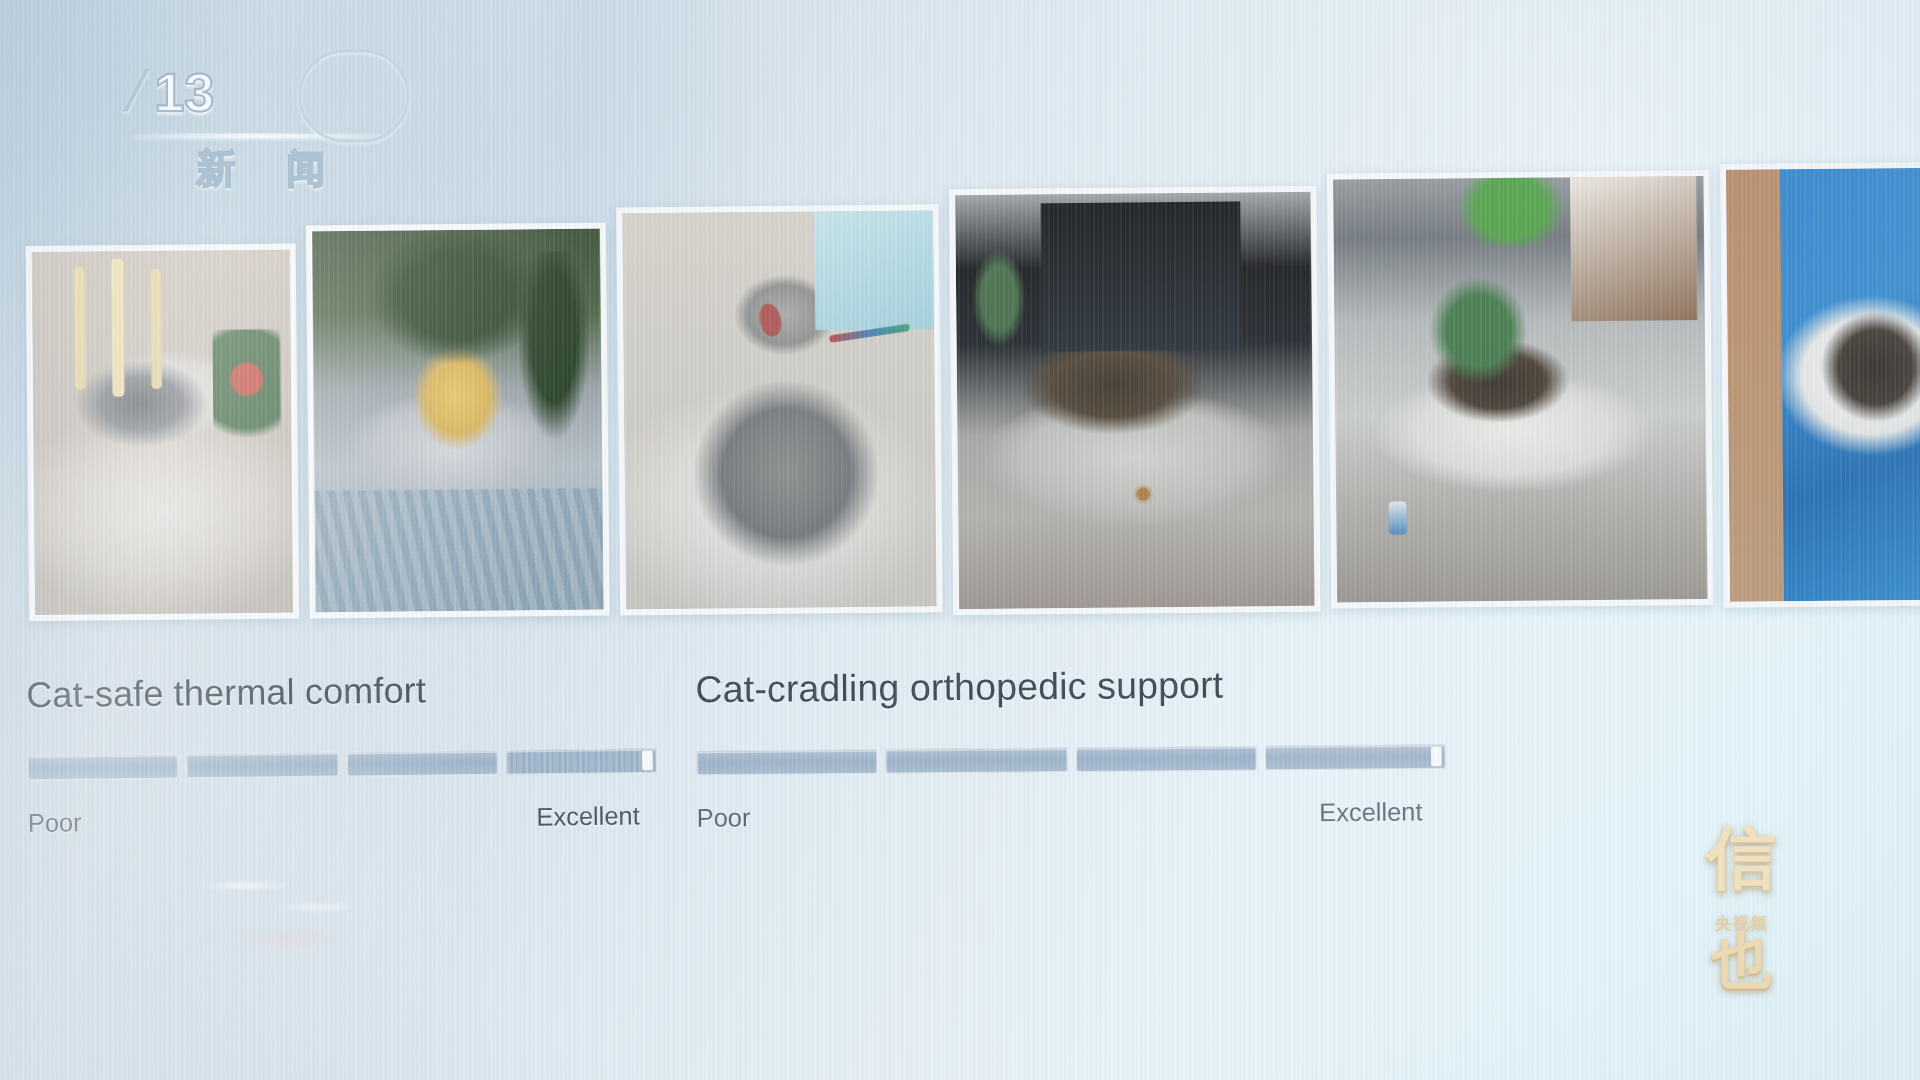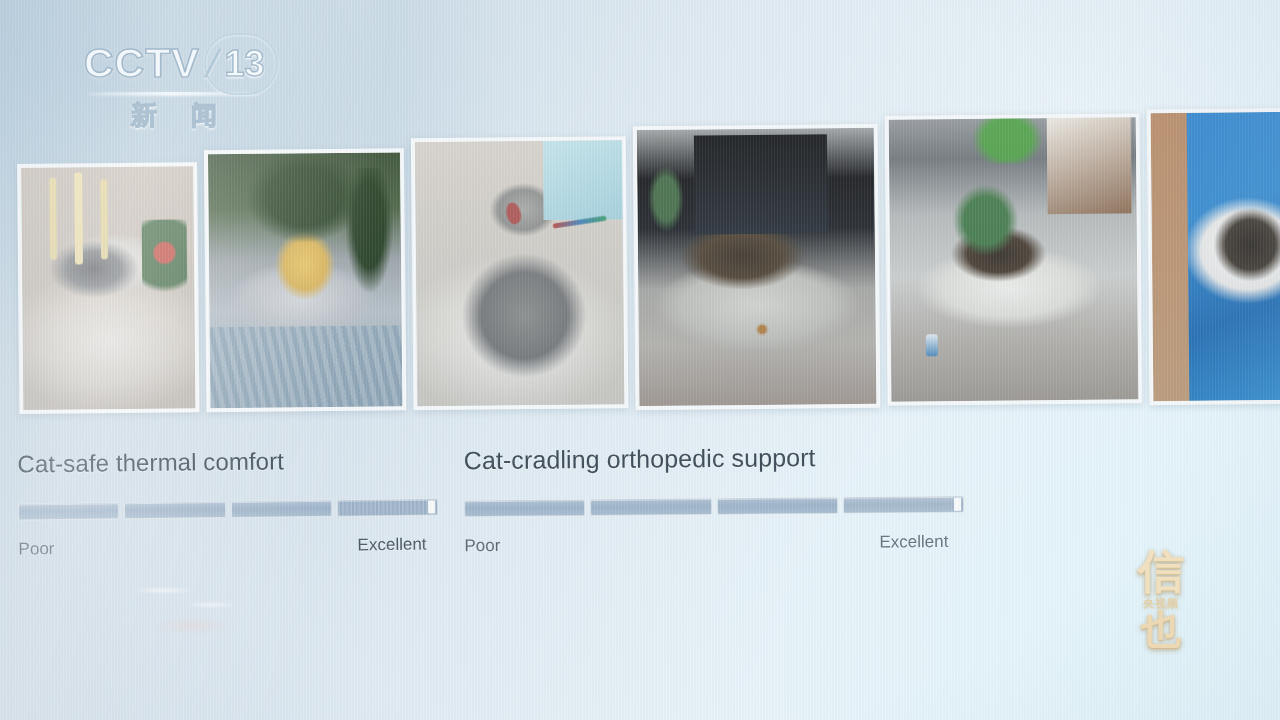--- a/index.html
+++ b/index.html
@@ -273,21 +273,21 @@
     user-select:none; pointer-events:none;
     filter:blur(.5px) drop-shadow(0 1px 2px rgba(170,150,110,.35));
   }
   .emblem-top{
     font-family:"DejaVu Sans", sans-serif;
     font-size:46px; font-weight:700; line-height:1;
     text-align:center; color:#f0e0bf;
     text-shadow:0 1px 0 #d8c298, 0 2px 4px rgba(180,155,110,.5);
   }
   .emblem-sub{
-    display:flex; justify-content:center; gap:3px; margin-top:2px;
+    display:flex; justify-content:center; gap:3px; margin-top:14px;
     font-family:Liberation Mono, monospace;
     font-size:11px; font-weight:700; color:#e3cfa6;
     letter-spacing:1px;
   }
   .emblem-bottom{
     font-family:"DejaVu Sans", sans-serif;
     font-size:40px; font-weight:700; line-height:1;
     text-align:center; color:#ecd9b4; margin-top:-2px;
     text-shadow:0 1px 0 #d4bc91, 0 2px 4px rgba(180,155,110,.45);
   }
@@ -378,21 +378,20 @@
         <span class="scale-high">Excellent</span>
       </div>
     </div>
 
   </div>
 
   <div id="reflection-ghost"></div>
 
   <div id="channel-bug">
     <div class="bug-row">
-      <span class="bug-cctv">CCTV</span>
       <span class="bug-slash">/</span>
       <span class="bug-13">13</span>
       <span class="bug-ring"></span>
     </div>
     <div class="bug-underline"></div>
     <div class="bug-cn">
       <span>新</span>
       <span>闻</span>
     </div>
   </div>

